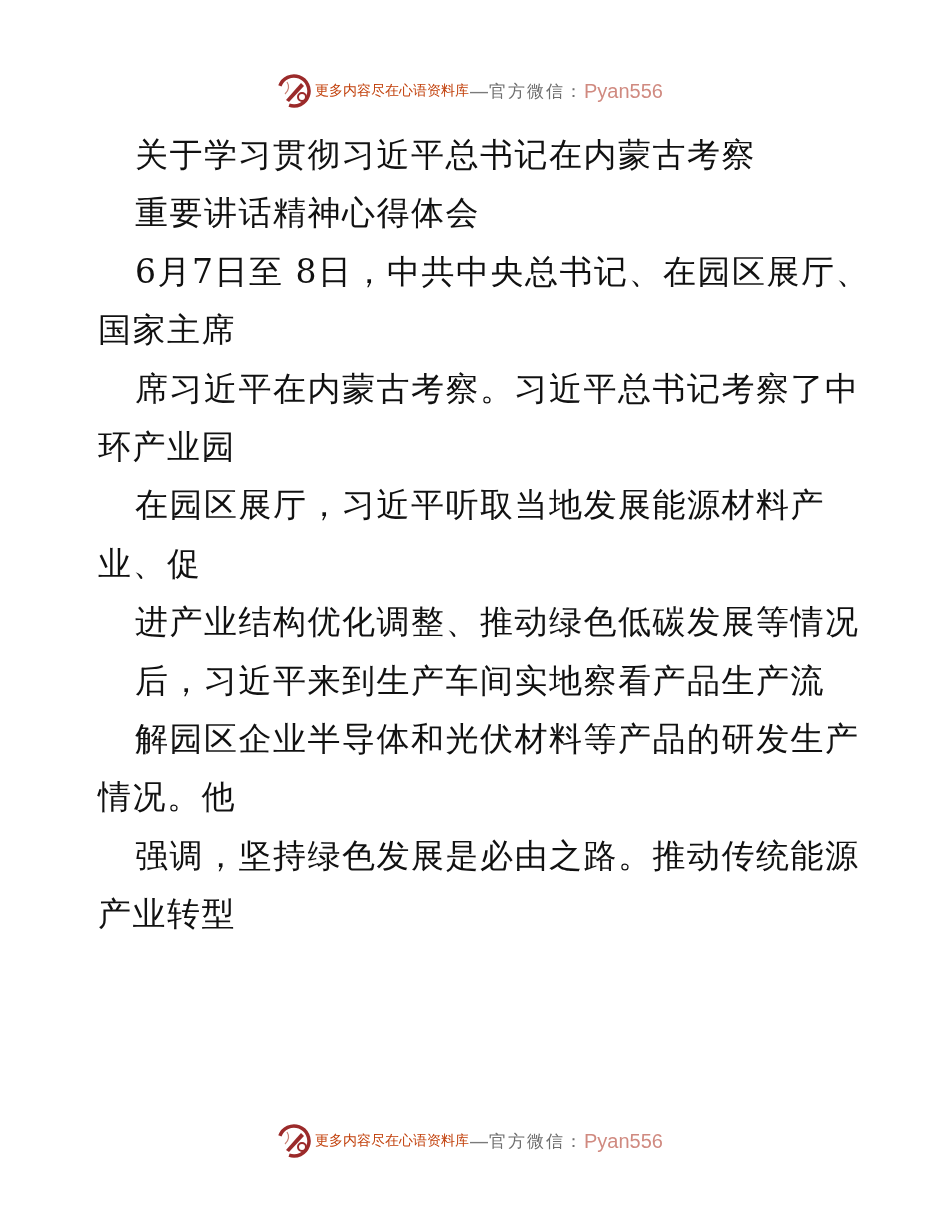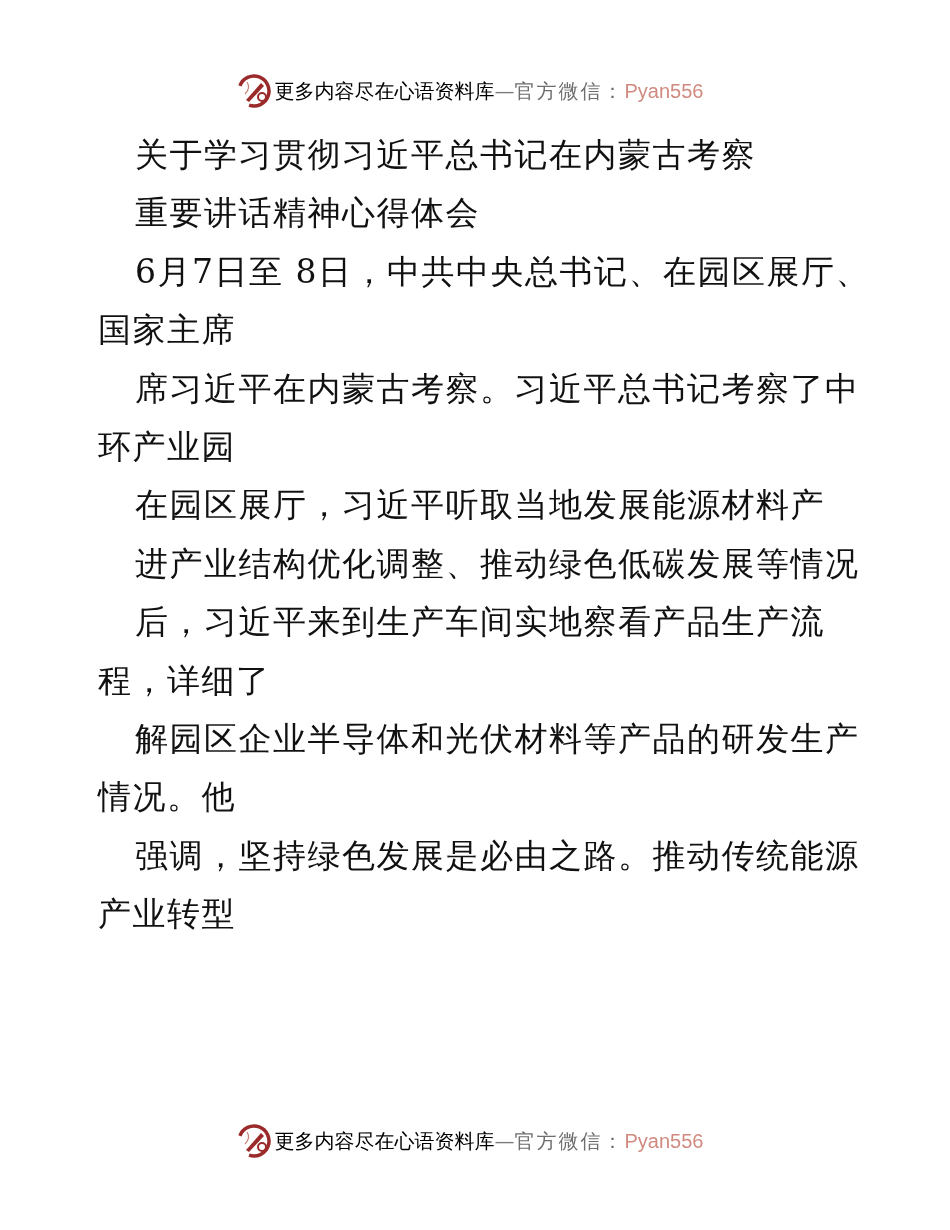--- a/index.html
+++ b/index.html
@@ -6,25 +6,25 @@
   body { width: 950px; height: 1230px; position: relative; overflow: hidden; }
   .banner {
     position: absolute; left: 0; width: 950px; height: 40px;
     display: flex; align-items: center; justify-content: center;
   }
   .banner.top { top: 71px; }
   .banner.bottom { top: 1121px; }
   .banner-inner { display: flex; align-items: center; margin-left: -10px; }
   .logo { width: 34px; height: 34px; margin-right: 4px; }
   .banner-red {
-    color: #000000; font-family: "DejaVu Serif", serif; font-size: 20px; letter-spacing: 0px;
+    color: #c2410c; font-family: "DejaVu Serif", serif; font-size: 14px; letter-spacing: 0px;
   }
   .banner-dash { color: #7a7a7a; font-family: "DejaVu Sans", sans-serif; font-size: 20px; }
   .banner-gray {
-    color: #6e6e6e; font-family: "DejaVu Serif", serif; font-size: 20px; letter-spacing: 2px;
+    color: #6e6e6e; font-family: "DejaVu Serif", serif; font-size: 17px; letter-spacing: 2px;
   }
   .banner-id {
     color: #d08a80; font-family: "Liberation Sans", sans-serif; font-size: 20px;
   }
   .doc {
     position: absolute; left: 98px; top: 126px; width: 760px;
     font-family: "DejaVu Serif", serif; color: #111111;
   }
   .line {
     height: 58.4px; line-height: 58.4px; font-size: 33px;
@@ -51,23 +51,23 @@
 </div>
 
 <div class="doc">
   <div class="line indent">关于学习贯彻习近平总书记在内蒙古考察</div>
   <div class="line indent">重要讲话精神心得体会</div>
   <div class="line indent">6月7日至 8日，中共中央总书记、在园区展厅、</div>
   <div class="line">国家主席</div>
   <div class="line indent">席习近平在内蒙古考察。习近平总书记考察了中</div>
   <div class="line">环产业园</div>
   <div class="line indent">在园区展厅，习近平听取当地发展能源材料产</div>
+  <div class="line">业、促</div>
   <div class="line indent">进产业结构优化调整、推动绿色低碳发展等情况</div>
   <div class="line indent">后，习近平来到生产车间实地察看产品生产流</div>
-  <div class="line">程，详细了</div>
   <div class="line indent">解园区企业半导体和光伏材料等产品的研发生产</div>
   <div class="line">情况。他</div>
   <div class="line indent">强调，坚持绿色发展是必由之路。推动传统能源</div>
   <div class="line">产业转型</div>
 </div>
 
 <div class="banner bottom">
   <div class="banner-inner">
     <svg class="logo" viewBox="0 0 34 34">
       <circle cx="17" cy="17" r="15" fill="none" stroke="#9b2a2a" stroke-width="3.5" stroke-dasharray="70 25" transform="rotate(200 17 17)"></circle>

